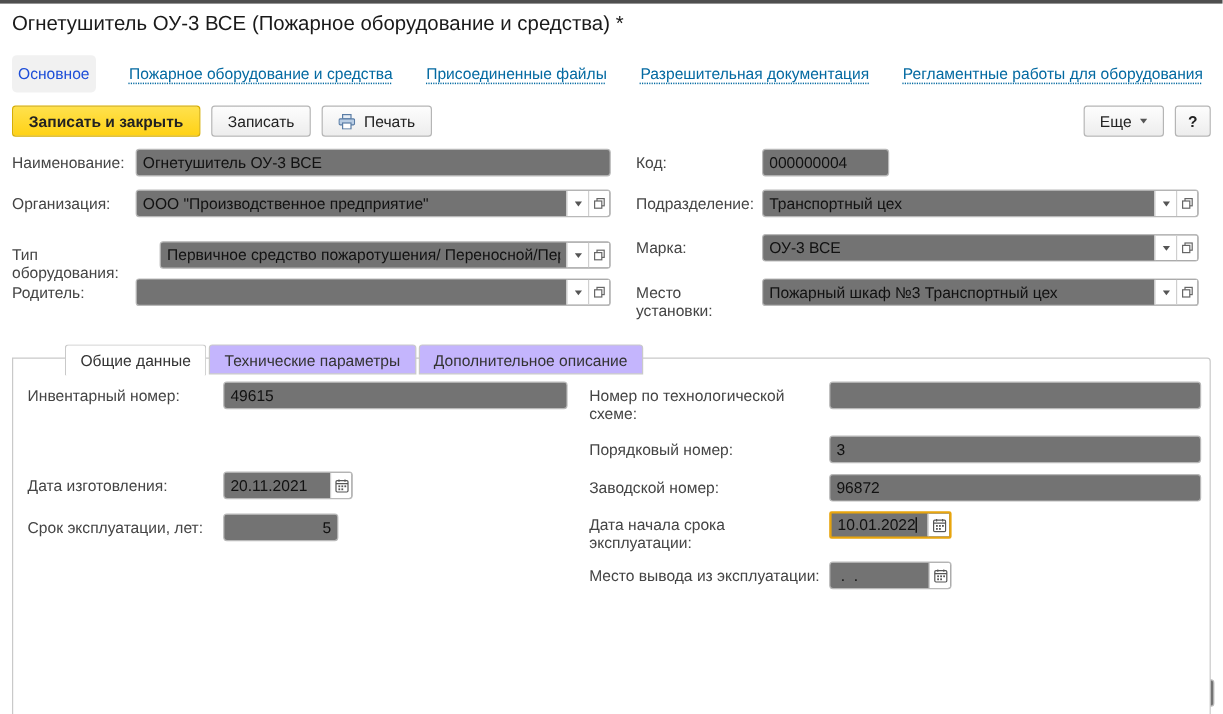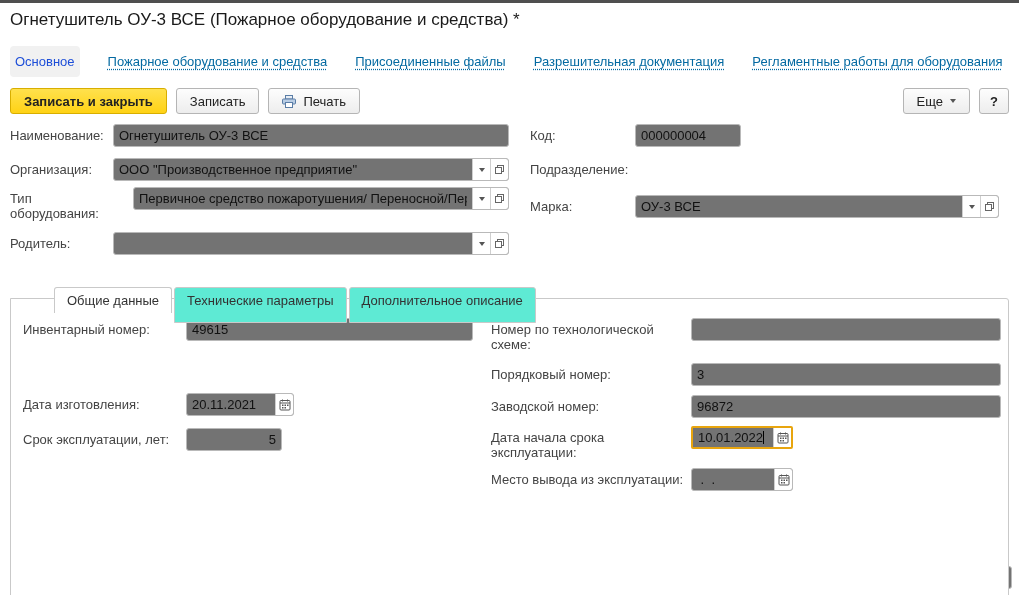--- a/index.html
+++ b/index.html
@@ -36,21 +36,21 @@
   .fld input, .fld .val { border:none; outline:none; background:transparent; font-family:"Liberation Sans", sans-serif;
         font-size:13px; color:#111; padding:0 5px; flex:1; min-width:0; white-space:pre; overflow:hidden; line-height:21px; }
   .fld .val { display:block; }
   .num input { text-align:right; }
   .seg { flex:0 0 18px; display:flex; align-items:center; justify-content:center; border-left:1px solid #cfcfcf; background:#fff; cursor:pointer; }
   .fld.focused { border:2px solid #e8a50e; border-radius:2px; }
   .fld.focused input, .fld.focused .val { line-height:19px; }
   .caret { display:inline-block; width:1px; height:13px; background:#000; vertical-align:-2px; }
 
   .tabstrip { position:absolute; top:287px; left:10px; display:flex; z-index:2;margin-left:44px; }
-  .tab { height:36px; padding:5px 12px 0; font-size:13px; color:#333; background:#5eead4;
+  .tab { height:25px; padding:5px 12px 0; font-size:13px; color:#333; background:#c4b5fd;
          border:1px solid #c9c9c9; border-radius:3px 3px 0 0; margin-right:2px; cursor:pointer; white-space:nowrap; }
   .tab.active { background:#fff; height:26px; border-bottom:none; position:relative; z-index:3; }
 
   .panel { position:absolute; top:298px; left:10px; width:999px; height:301px; background:#fff; border:1px solid #c9c9c9; border-radius:0 3px 3px 3px; z-index:1; }
   .plcol { left:12px; width:460px; }
   .plcol .flabel { flex:0 0 163px; padding-right:4px; }
   .prcol { left:480px; width:510px; }
   .prcol .flabel { flex:0 0 200px; padding-right:4px; }
   .lbl-narrow { display:inline-block; max-width:150px; }
   .w287 { flex:0 0 287px; }
@@ -111,21 +111,21 @@
           <span class="arr"></span>
         </span>
       <span class="seg">
         <svg width="11" height="11" viewBox="0 0 11 11" fill="none" stroke="#666">
             <rect x="3.5" y="1.5" width="6" height="6"></rect>
             <rect x="1.5" y="3.5" width="6" height="6" fill="#fff"></rect>
           </svg>
       </span>
     </div>
   </div>
-  <div class="frow lcol" style="top:187px;gap:20px;">
+  <div class="frow lcol" style="top:201px;gap:20px;">
     <span class="flabel">Тип оборудования:</span>
     <div class="fld grow">
       <input readonly="" value="Первичное средство пожаротушения/ Переносной/Передвиж" style="">
       <span class="seg">
           <span class="arr"></span>
         </span>
       <span class="seg">
         <svg width="11" height="11" viewBox="0 0 11 11" fill="none" stroke="#666">
             <rect x="3.5" y="1.5" width="6" height="6"></rect>
             <rect x="1.5" y="3.5" width="6" height="6" fill="#fff"></rect>
@@ -150,25 +150,52 @@
   </div>
 
   <div class="frow rcol" style="top:124px;">
     <span class="flabel">Код:</span>
     <div class="fld w106">
       <input readonly="" value="000000004" style="">
     </div>
   </div>
   <div class="frow rcol" style="top:158px;">
     <span class="flabel">Подразделение:</span>
+    <div class="fld grow">
+      <input readonly="" value="Транспортный цех" style="">
+      <span class="seg">
+          <span class="arr"></span>
+        </span>
+      <span class="seg">
+        <svg width="11" height="11" viewBox="0 0 11 11" fill="none" stroke="#666">
+            <rect x="3.5" y="1.5" width="6" height="6"></rect>
+            <rect x="1.5" y="3.5" width="6" height="6" fill="#fff"></rect>
+          </svg>
+      </span>
+    </div>
   </div>
   <div class="frow rcol" style="top:195px;">
     <span class="flabel">Марка:</span>
     <div class="fld grow">
       <input readonly="" value="ОУ-3 ВСЕ" style="">
+      <span class="seg">
+          <span class="arr"></span>
+        </span>
+      <span class="seg">
+        <svg width="11" height="11" viewBox="0 0 11 11" fill="none" stroke="#666">
+            <rect x="3.5" y="1.5" width="6" height="6"></rect>
+            <rect x="1.5" y="3.5" width="6" height="6" fill="#fff"></rect>
+          </svg>
+      </span>
+    </div>
+  </div>
+  <div class="frow rcol" style="top:232px;">
+    <span class="flabel">Место установки:</span>
+    <div class="fld grow">
+      <input readonly="" value="Пожарный шкаф №3 Транспортный цех" style="">
       <span class="seg">
           <span class="arr"></span>
         </span>
       <span class="seg">
         <svg width="11" height="11" viewBox="0 0 11 11" fill="none" stroke="#666">
             <rect x="3.5" y="1.5" width="6" height="6"></rect>
             <rect x="1.5" y="3.5" width="6" height="6" fill="#fff"></rect>
           </svg>
       </span>
     </div>

